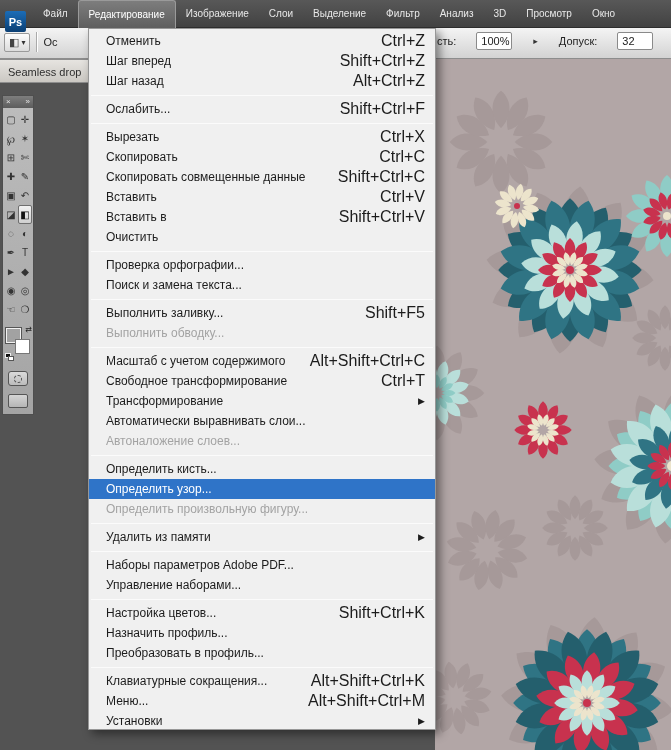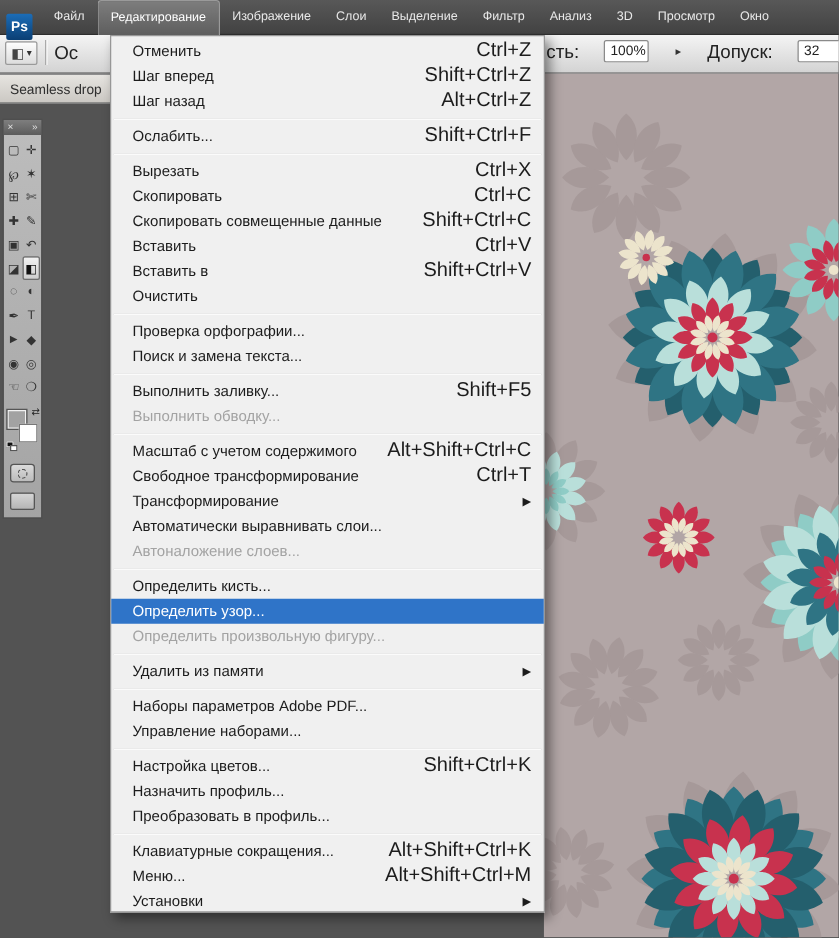--- a/index.html
+++ b/index.html
@@ -20,21 +20,21 @@
 
   
   .options-bar { position:absolute; top:28px; left:0; right:0; height:31px;
                  background:linear-gradient(#f4f4f4,#d3d3d3); border-bottom:1px solid #8d8d8d; z-index:10; }
   .ob-left { position:absolute; left:4px; top:4px; display:flex; align-items:center; gap:6px; }
   .preset-widget { display:flex; align-items:center; gap:2px; padding:2px 4px; border:1px solid #9a9a9a;
                    border-radius:2px; background:linear-gradient(#fdfdfd,#dcdcdc); }
   .preset-widget .tool-glyph { font-size:11px; color:#444; }
   .preset-widget .arrow { font-size:8px; color:#333; }
   .ob-divider { width:1px; height:20px; background:#aaa; box-shadow:1px 0 0 #fff; }
-  .ob-label { font-size:15px; color:#222; white-space:nowrap;text-align:right; }
+  .ob-label { font-size:11px; color:#222; white-space:nowrap;text-align:right; }
   .ob-right { position:absolute; left:437px; right:0; top:4px; display:flex; align-items:center; gap:20px; overflow:hidden; }
   .ob-value-box { background:#fff; border:1px solid #8a8a8a; border-radius:2px; font-size:11px; color:#222;
                   padding:2px 4px; min-width:36px; text-align:left; }
   .spin-btn { font-size:9px; color:#333; padding:0 1px; }
   .checkbox { width:13px; height:13px; background:#fff; border:1px solid #6f6f6f; border-radius:2px;
               display:flex; align-items:center; justify-content:center; font-size:11px; line-height:11px;
               color:#2b579a; font-weight:bold; }
 
   
   .doc-tab { position:absolute; top:59px; left:0; width:89px; height:24px;

